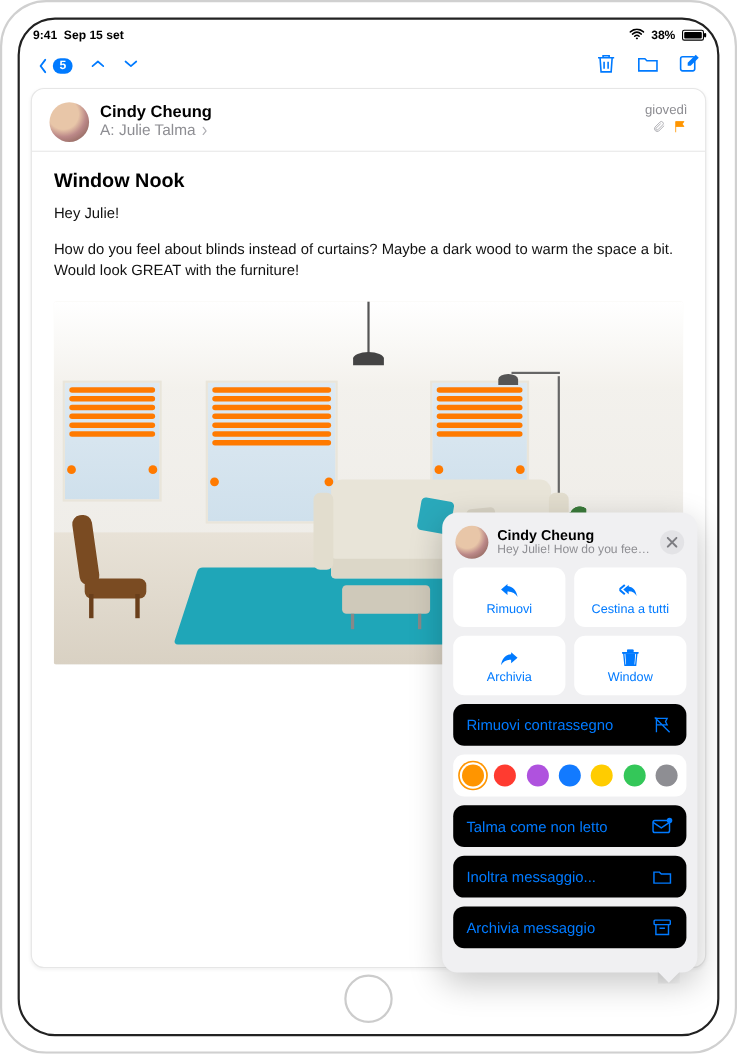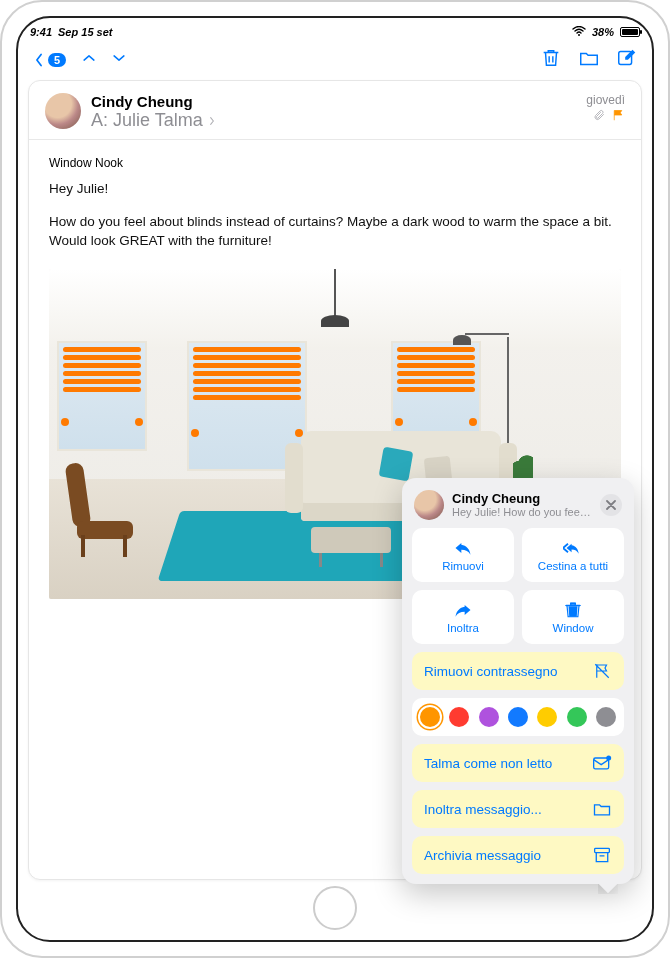--- a/index.html
+++ b/index.html
@@ -17,21 +17,21 @@
   .home-button {
     position: absolute; bottom: 26px; left: 50%; transform: translateX(-50%);
     width: 44px; height: 44px; border-radius: 50%; border: 2px solid #ccc;
   }
   
   .statusbar {
     height: 20px; display: flex; align-items: center; justify-content: space-between;
     padding: 0 12px; font-size: 11px; font-weight: 600; color: #000;
     margin-top: 4px;
   }
-  .statusbar .left, .statusbar .right { display: flex; align-items: center; gap: 6px; font-style: italic; }
+  .statusbar .left, .statusbar .right { display: flex; align-items: center; gap: 6px; }
   .wifi { display:inline-block; }
   .battery { display:inline-flex; align-items:center; gap:2px; }
   .battery-body { width:20px; height:10px; border:1px solid #000; border-radius:2px; position:relative; }
   .battery-body::after { content:""; position:absolute; right:-3px; top:2px; width:2px; height:4px; background:#000; border-radius:1px;}
   .battery-fill { position:absolute; inset:1px; background:#000; border-radius:1px; }
 
   
   .toolbar {
     height: 36px; display:flex; align-items:center; justify-content:space-between;
     padding: 0 14px; color:#007aff;
@@ -49,25 +49,25 @@
     box-shadow: 0 1px 3px rgba(0,0,0,0.05);
     overflow:hidden;
   }
   .msg-header {
     display:flex; align-items:flex-start; gap:10px; padding:12px 16px 8px 16px;
     border-bottom:1px solid #e8e8e8;
   }
   .avatar { width:36px; height:36px; border-radius:50%; background: radial-gradient(circle at 35% 30%, #e8c6a8 0 40%, #b88 60%, #754 100%); flex-shrink:0; }
   .from-block { flex:1; }
   .from-name { font-weight:700; font-size:15px; }
-  .to-line { font-size:18px; color:#8e8e93; }
+  .to-line { font-size:14px; color:#8e8e93; }
   .to-line .to-name { color:#8e8e93; }
   .header-right { text-align:right; font-size:12px; color:#8e8e93; }
 
-  .subject { font-weight:400; font-size:12px; padding:16px 20px 10px; }
+  .subject { font-weight:700; font-size:18px; padding:16px 20px 10px; }
   .body-text { font-size:13.5px; line-height:1.4; padding:0 20px 14px; color:#111; }
 
   
   .photo {
     margin: 4px 20px 0 20px; height:330px; border-radius:2px; overflow:hidden;
     position:relative; background:linear-gradient(#f5f3ef, #eceae5);
   }
   .ceiling { position:absolute; inset:0 0 auto 0; height:80px; background:linear-gradient(#fff,#f3f1ec); }
   .ceiling-lamp { position:absolute; left:50%; top:0; width:2px; height:48px; background:#555; transform:translateX(-50%);}
   .ceiling-lamp::after{content:"";position:absolute;bottom:-10px;left:50%;transform:translateX(-50%);width:28px;height:12px;border-radius:50% 50% 0 0;background:#444;}
@@ -122,21 +122,21 @@
 
   .grid-2 { display:grid; grid-template-columns:1fr 1fr; gap:8px; margin-bottom:8px; }
   .action-btn {
     background:#fff; border-radius:10px; height:54px;
     display:flex; flex-direction:column; align-items:center; justify-content:center;
     color:#007aff; gap:3px; font-size:11.5px;
   }
   .action-btn svg{width:20px;height:18px;fill:#007aff;}
 
   .row-btn{
-    background:#fef9c3; border-radius:10px; height:38px; margin-bottom:8px;
+    background:#000000; border-radius:10px; height:38px; margin-bottom:8px;
     display:flex; align-items:center; justify-content:space-between;
     padding:0 12px; color:#007aff; font-size:13.5px;
   }
   .row-btn svg{width:20px;height:18px;stroke:#007aff;fill:none;stroke-width:1.6;}
 
   .color-row{
     background:#fff; border-radius:10px; height:38px; margin-bottom:8px;
     display:flex; align-items:center; justify-content:space-between; padding:0 8px;
   }
   .color-dot{width:20px;height:20px;border-radius:50%;}
@@ -327,21 +327,21 @@
           <svg viewBox="0 0 28 20">
               <path d="M12 4L5 10l7 6v-4c5 0 8 2 10 6-1-7-4-11-10-12V4z"></path>
               <path d="M7 4L0 10l7 6" fill="none" stroke="#007aff" stroke-width="2.5" stroke-linejoin="round"></path>
             </svg>
           <span>Cestina a tutti</span>
         </div>
         <div class="action-btn">
           <svg viewBox="0 0 24 20">
               <path d="M14 4l7 6-7 6v-4c-5 0-9 2-11 6 1-7 5-11 11-12V4z"></path>
             </svg>
-          <span>Inoltra</span>
+          <span>Archivia</span>
         </div>
         <div class="action-btn">
           <svg viewBox="0 0 24 24">
               <path d="M4 6h16l-1.5 15h-13z M9 6V3h6v3 M2 6h20" stroke="#007aff" stroke-width="1.6" fill="#007aff" fill-opacity="0"></path>
               <path d="M6 7h12l-1 14H7z" fill="#007aff"></path>
               <rect x="2" y="5" width="20" height="2" rx="1" fill="#007aff"></rect>
               <rect x="8" y="2" width="8" height="3" rx="1" fill="#007aff"></rect>
             </svg>
           <span>Window</span>
         </div>
@@ -373,21 +373,21 @@
           </svg>
       </div>
 
       <div class="row-btn">
         <span>Inoltra messaggio...</span>
         <svg viewBox="0 0 24 20">
             <path d="M3 5h6l2 2h10v10H3z"></path>
           </svg>
       </div>
 
-      <div class="row-btn" style="margin-bottom:0;">
+      <div class="row-btn" style="margin-bottom:12px;">
         <span>Archivia messaggio</span>
         <svg viewBox="0 0 24 22">
             <rect x="3" y="3" width="18" height="5" rx="1"></rect>
             <path d="M5 8v11h14V8 M9 12h6"></path>
           </svg>
       </div>
     </div>
     <div class="sheet-tail"></div>
 
   </div>

